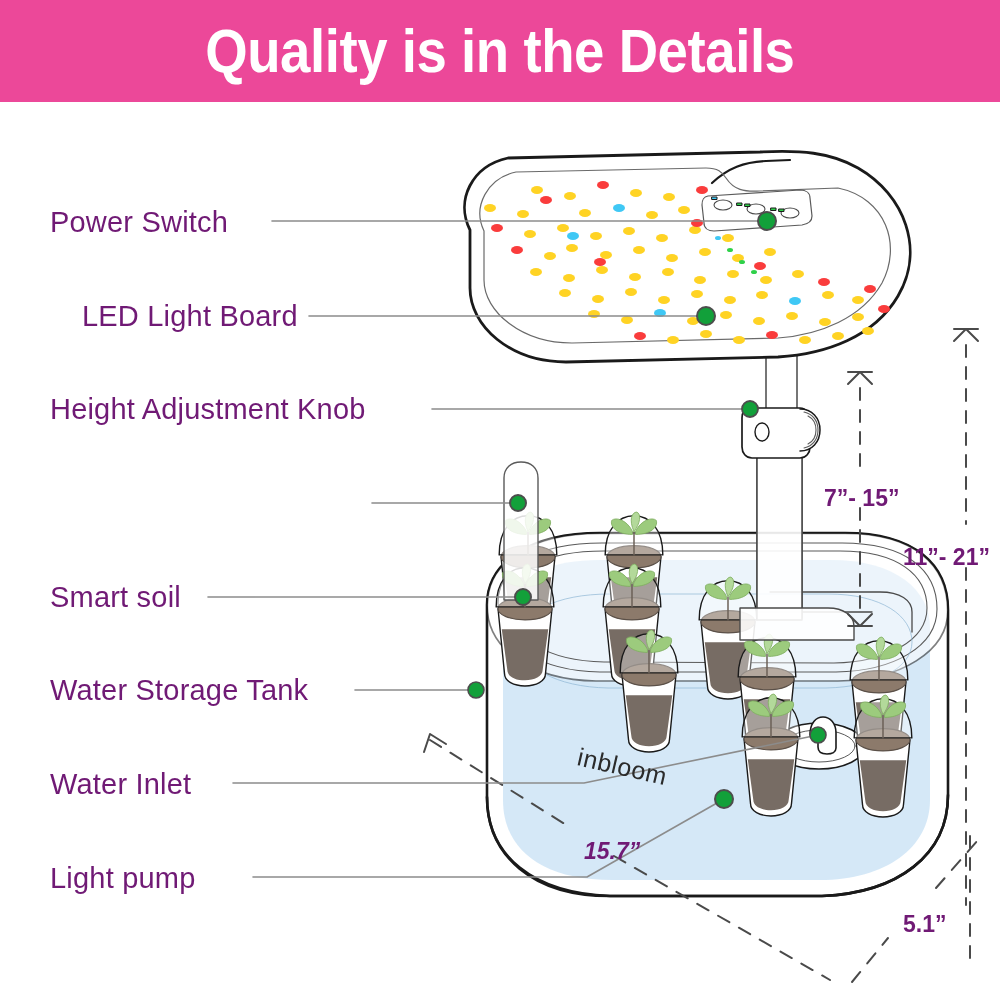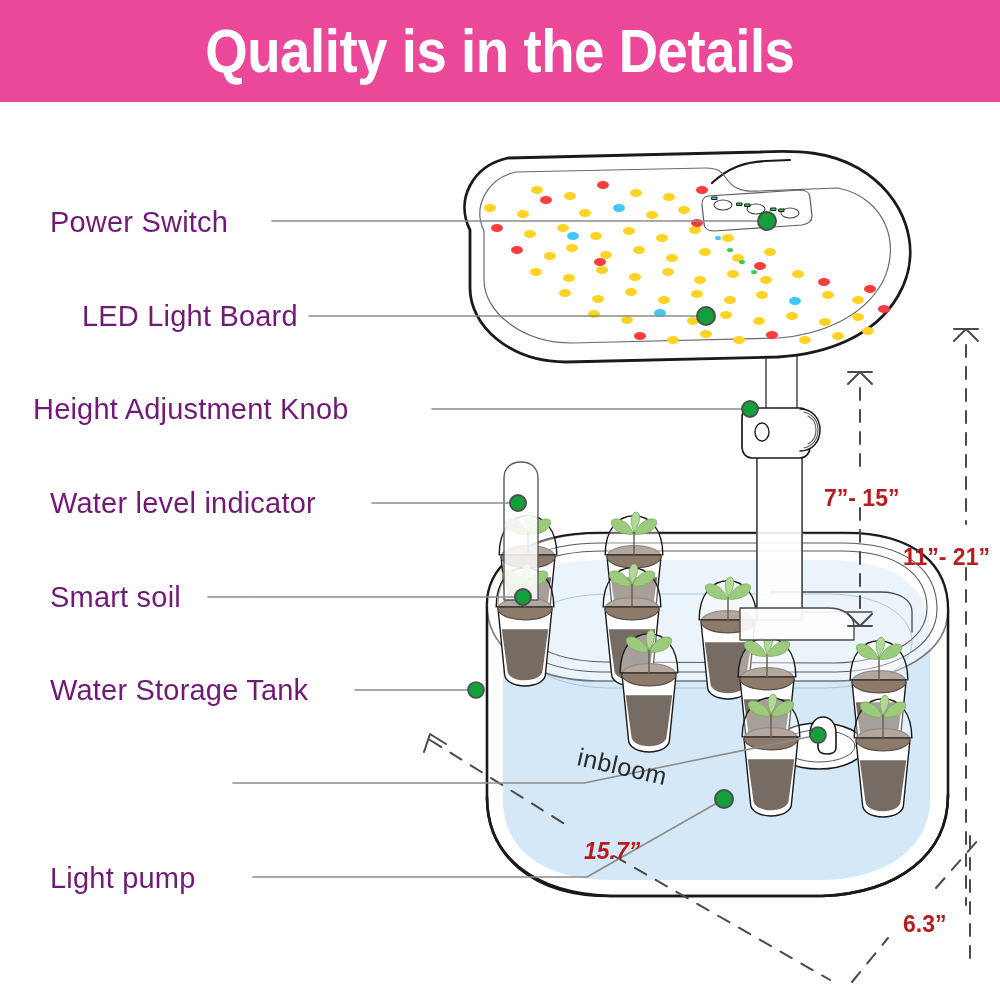--- a/index.html
+++ b/index.html
@@ -38,21 +38,21 @@
     font-size:29px;
     font-weight:400;
     letter-spacing:0.2px;
     white-space:nowrap;
     line-height:1;
   }
 
   
   .dim-text{
     position:absolute;
-    color:#b91c1c;
+    color:#701a75;
     font-family:"Liberation Sans", sans-serif;
     font-size:23px;
     font-weight:bold;
     white-space:nowrap;
     line-height:1;
   }
 
   
   #brandmark{
     position:absolute;
@@ -437,24 +437,24 @@
         <circle cx="818" cy="735" r="8" fill="#12A03A" stroke="#4d4d4d" stroke-width="1.6"></circle>
         <circle cx="724" cy="799" r="9" fill="#12A03A" stroke="#4d4d4d" stroke-width="2"></circle>
       </g>
     </g>
   </svg>
 
   <div id="brandmark" style="left:578px; top:742px;">inbloom</div>
 
   <div class="callout-label" style="left:50px; top:208px;">Power Switch</div>
   <div class="callout-label" style="left:50px; top:302px;margin-left:32px;">LED Light Board</div>
-  <div class="callout-label" style="left:33px; top:395px;">Height Adjustment Knob</div>
-  <div class="callout-label" style="left:50px; top:489px;">Water level indicator</div>
+  <div class="callout-label" style="left:50px; top:395px;">Height Adjustment Knob</div>
   <div class="callout-label" style="left:50px; top:583px;text-align:center;">Smart soil</div>
   <div class="callout-label" style="left:50px; top:676px;">Water Storage Tank</div>
+  <div class="callout-label" style="left:50px; top:770px;">Water Inlet</div>
   <div class="callout-label" style="left:50px; top:864px;">Light pump</div>
 
   <div class="dim-text" style="left:824px; top:487px;">7”- 15”</div>
   <div class="dim-text" style="left:903px; top:546px;">11”- 21”</div>
   <div class="dim-text" style="left:584px; top:840px;font-style:italic;">15.7”</div>
-  <div class="dim-text" style="left:903px; top:913px;">6.3”</div>
+  <div class="dim-text" style="left:903px; top:913px;">5.1”</div>
 
 </div>
 
 </body></html>

